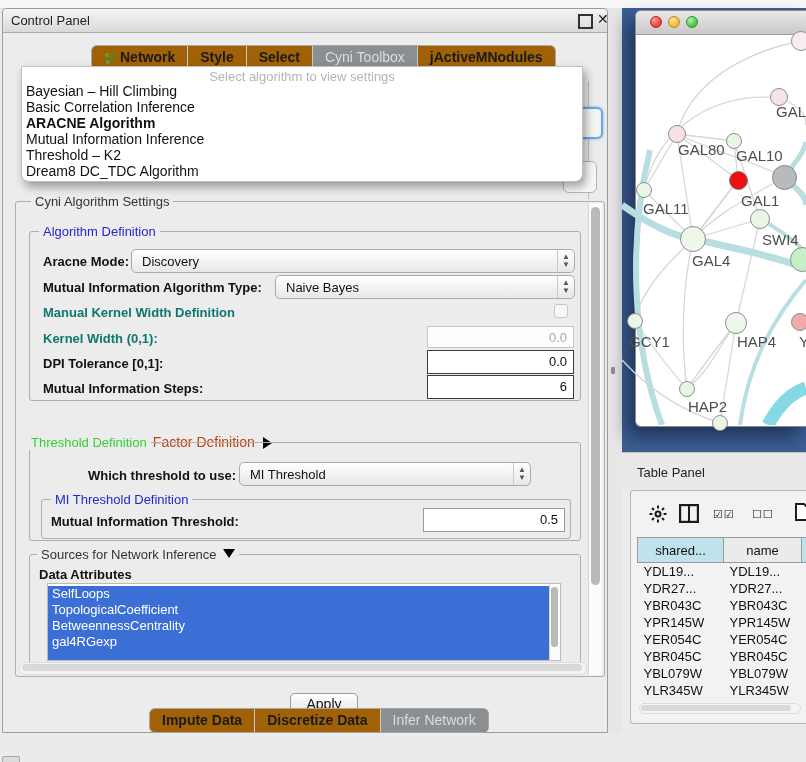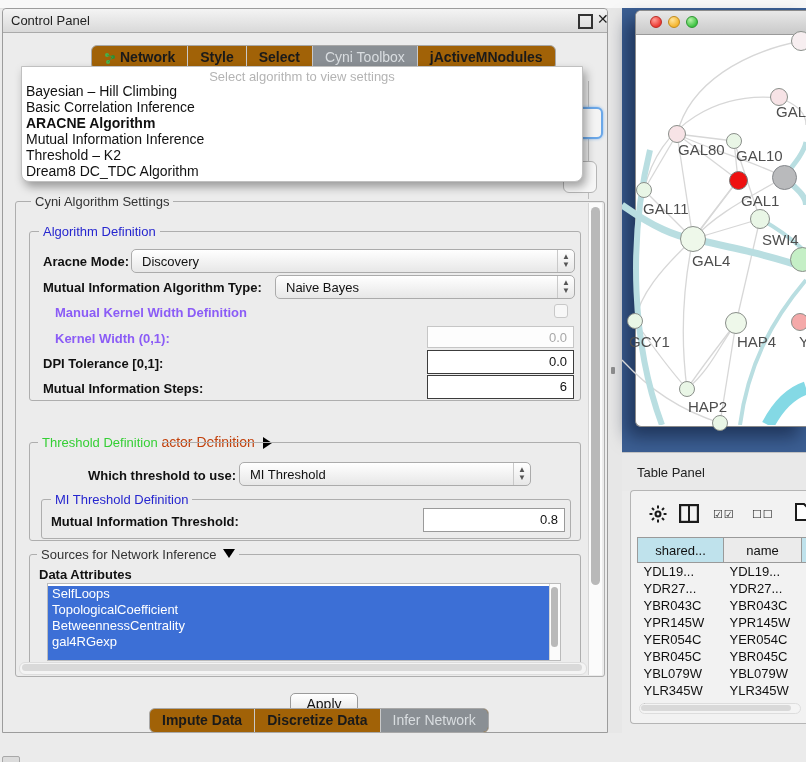--- a/index.html
+++ b/index.html
@@ -25,21 +25,21 @@
   .popup{left:18px;top:57px;width:560px;height:114px;background:#fff;border:1px solid #c0c0c0;border-radius:0 0 8px 8px;box-shadow:3px 5px 10px rgba(0,0,0,.35);z-index:30;}
   .popup-prompt{left:0;top:2px;width:100%;text-align:center;font-size:13px;color:#b4b4b4;}
   .popup-item{left:4px;font-size:14px;color:#111;white-space:nowrap;}
   .popup-item.bold{font-weight:bold;}
   
   .groupbox{border:1px solid #aeaeae;border-radius:3px;box-sizing:border-box;}
   .grouptitle{font-size:13px;color:#333;background:#ececec;padding:0 4px;z-index:5;white-space:nowrap;}
   .t-blue{color:#2626cf;}
   .t-green{color:#35cf35;}
   .lbl{font-size:13px;font-weight:bold;color:#111;white-space:nowrap;}
-  .lbl.dis{color:#8b5cf6;margin-left:12px;}
+  .lbl.dis{color:#0f766e;}
   .combo{background:linear-gradient(#ffffff,#e7e7e7);border:1px solid #ababab;border-radius:5px;box-sizing:border-box;font-size:13px;color:#111;display:flex;align-items:center;}
   .combo .cv{padding-left:10px;flex:1;}
   .combo .arr{width:16px;text-align:center;color:#555;font-size:8px;line-height:8px;border-left:1px solid #c9c9c9;align-self:stretch;display:flex;flex-direction:column;justify-content:center;}
   .field{background:#fff;border:1px solid #9a9a9a;box-sizing:border-box;font-size:13px;color:#111;text-align:right;padding:3px 6px 0 6px;}
   .field.strong{border:1px solid #3c3c3c;}
   .field.dis{border:1px solid #c6c6c6;color:#a8a8a8;background:#fdfdfd;}
   .checkbox{width:14px;height:14px;border:1px solid #c8c8c8;border-radius:3px;background:#f7f7f7;box-sizing:border-box;}
   .tri-r{display:inline-block;width:0;height:0;border-left:9px solid #000;border-top:6px solid transparent;border-bottom:6px solid transparent;margin-left:8px;vertical-align:-2px;}
   .tri-d{display:inline-block;width:0;height:0;border-top:9px solid #000;border-left:6px solid transparent;border-right:6px solid transparent;margin-left:6px;vertical-align:1px;}
   .attr-list{background:#fff;border:1px solid #bbb;overflow:hidden;}
@@ -146,32 +146,32 @@
     <div class="abs field strong" style="left:424px;top:341px;width:147px;height:24px;">0.0</div>
 
     <div class="abs lbl" style="left:40px;top:372px;">Mutual Information Steps:</div>
     <div class="abs field strong" style="left:424px;top:366px;width:147px;height:24px;">6</div>
 
     <div class="abs" style="left:36px;top:398px;font-size:14px;color:#c2410c;margin-top:27px;">
       <span>Hub/Transcription Factor Definition</span><span class="tri-r"></span>
     </div>
 
     <div class="abs groupbox" style="left:26px;top:433px;width:552px;height:99px;"></div>
-    <div class="abs grouptitle t-green" style="left:35px;top:426px;">Threshold Definition</div>
+    <div class="abs grouptitle t-green" style="left:24px;top:426px;">Threshold Definition</div>
 
     <div class="abs lbl" style="left:85px;top:459px;">Which threshold to use:</div>
     <div class="abs combo" style="left:236px;top:453px;width:292px;height:24px;">
       <span class="cv">MI Threshold</span>
       <span class="arr">▲<br>▼</span>
     </div>
 
     <div class="abs groupbox" style="left:38px;top:490px;width:530px;height:40px;"></div>
     <div class="abs grouptitle t-blue" style="left:48px;top:483px;">MI Threshold Definition</div>
     <div class="abs lbl" style="left:48px;top:505px;">Mutual Information Threshold:</div>
-    <div class="abs field" style="left:420px;top:499px;width:142px;height:24px;">0.8</div>
+    <div class="abs field" style="left:420px;top:499px;width:142px;height:24px;">0.5</div>
 
     <div class="abs groupbox" style="left:26px;top:545px;width:552px;height:117px;"></div>
     <div class="abs grouptitle" style="left:34px;top:538px;">
       <span>Sources for Network Inference</span><span class="tri-d"></span>
     </div>
     <div class="abs lbl" style="left:36px;top:558px;">Data Attributes</div>
 
     <div class="abs attr-list" style="left:44px;top:574px;width:512px;height:76px;">
       <div class="attr-item" style="margin-top:2px;">SelfLoops</div>
       <div class="attr-item">TopologicalCoefficient</div>

